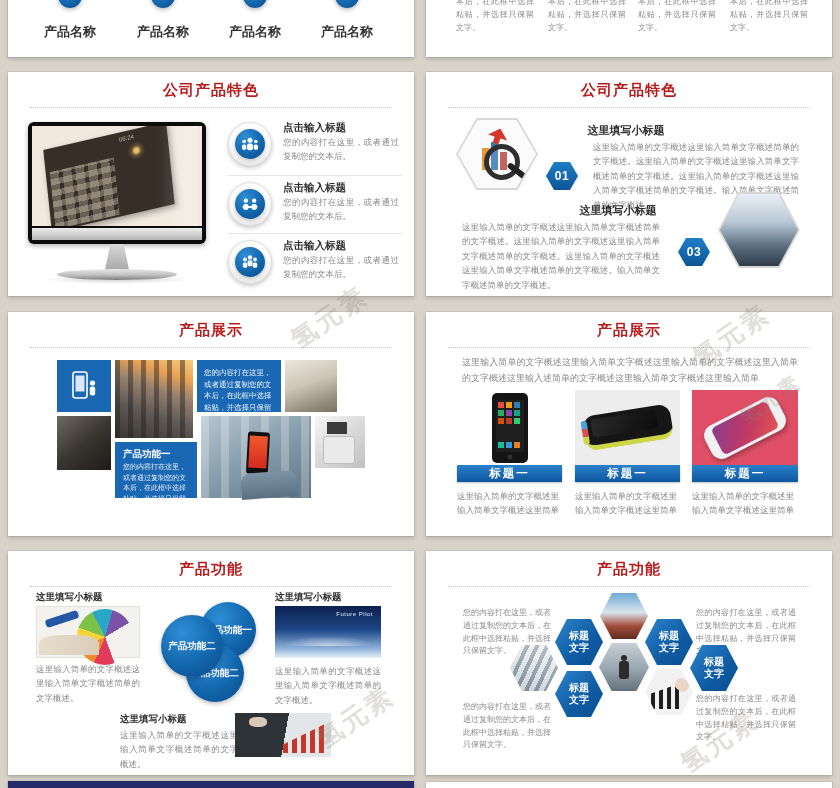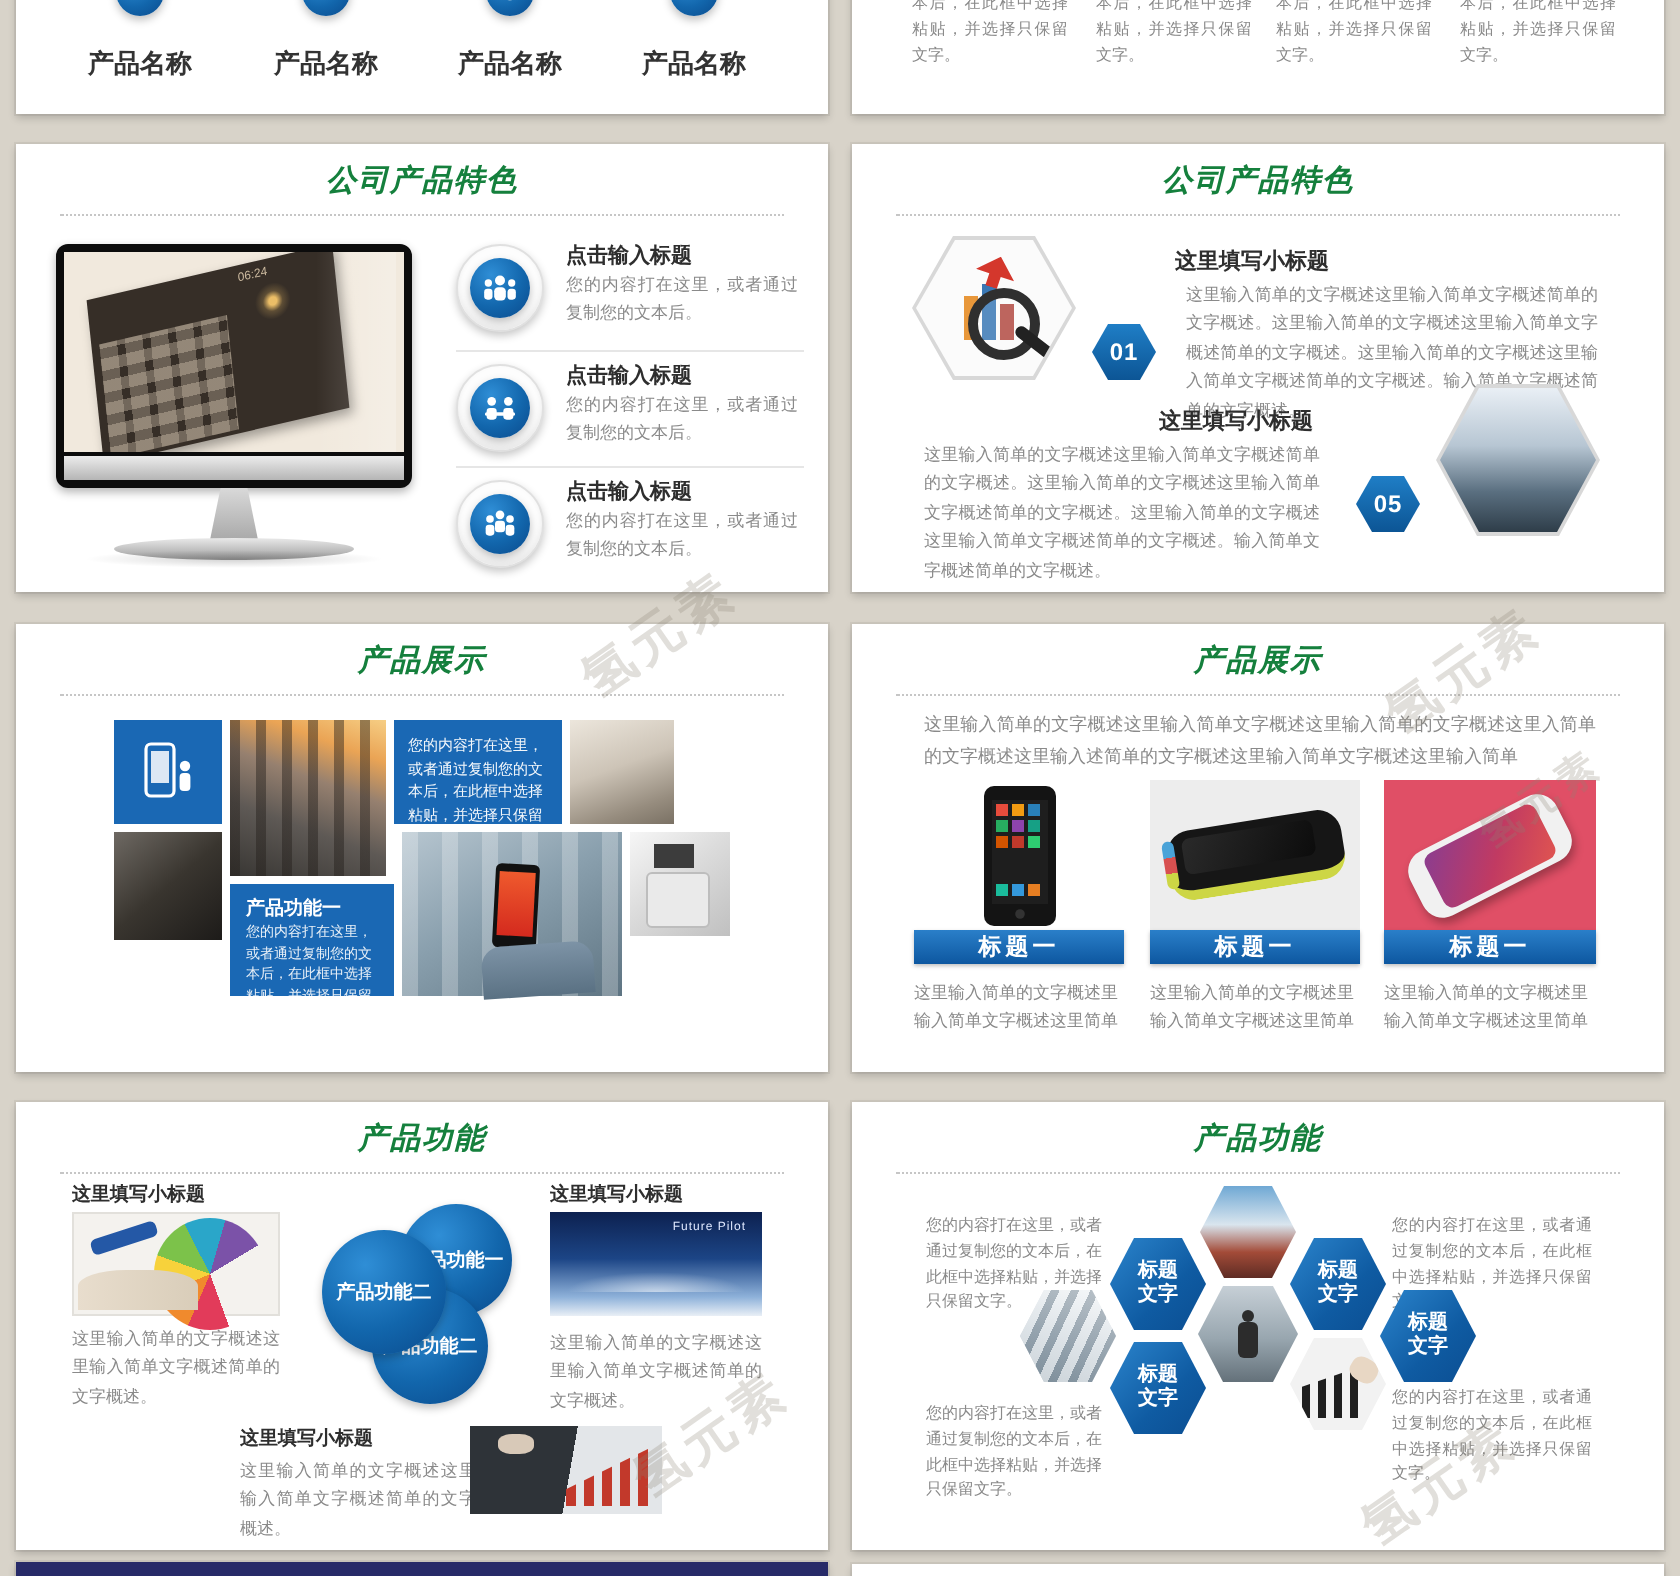--- a/index.html
+++ b/index.html
@@ -8,21 +8,21 @@
     background:#d8d3c9;
     font-family:"Liberation Sans","DejaVu Sans",sans-serif;
   }
   .page{position:absolute;inset:0;overflow:hidden;}
   .slide{
     position:absolute;width:406px;height:224px;background:#fff;overflow:hidden;
     box-shadow:0 0 0 1px rgba(0,0,0,.05),0 2px 4px rgba(0,0,0,.18);
   }
   .slide-title{
     position:absolute;top:9px;left:0;right:0;text-align:center;
-    font-size:15px;font-weight:bold;color:#15803d;letter-spacing:1px;font-style:italic;
+    font-size:15px;font-weight:bold;color:#b91c1c;letter-spacing:1px;
   }
   .slide-divider{position:absolute;top:35px;left:22px;right:22px;border-top:1px dotted #c6c6c6;}
   .txt{color:#8a8a8a;font-size:8.5px;line-height:1.6;text-align:justify;}
   .subhead{font-weight:bold;color:#2e2e2e;font-size:10px;}
   .hex{clip-path:polygon(25% 0,75% 0,100% 50%,75% 100%,25% 100%,0 50%);}
   .bluehex{
     background:linear-gradient(135deg,#2b84cc 0%,#0f5ba2 60%,#0b4e92 100%);
     color:#fff;font-weight:bold;display:flex;align-items:center;justify-content:center;text-align:center;
   }
   .badgehex{
@@ -182,21 +182,21 @@
     </div>
     <div class="hex badgehex" style="position:absolute;left:120px;top:90px;width:32px;height:28px;">
         <span>01</span>
       </div>
     <div class="subhead" style="position:absolute;left:130px;top:51px;width:140px;text-align:center;font-size:11px;">这里填写小标题</div>
     <div class="txt" style="position:absolute;left:167px;top:68px;width:206px;line-height:1.7;">这里输入简单的文字概述这里输入简单文字概述简单的文字概述。这里输入简单的文字概述这里输入简单文字概述简单的文字概述。这里输入简单的文字概述这里输入简单文字概述简单的文字概述。输入简单文字概述简单的文字概述。</div>
 
     <div class="subhead" style="position:absolute;left:122px;top:131px;width:140px;text-align:center;font-size:11px;">这里填写小标题</div>
     <div class="txt" style="position:absolute;left:36px;top:148px;width:198px;line-height:1.7;">这里输入简单的文字概述这里输入简单文字概述简单的文字概述。这里输入简单的文字概述这里输入简单文字概述简单的文字概述。这里输入简单的文字概述这里输入简单文字概述简单的文字概述。输入简单文字概述简单的文字概述。</div>
     <div class="hex badgehex" style="position:absolute;left:252px;top:166px;width:32px;height:28px;">
-        <span>05</span>
+        <span>03</span>
       </div>
     <div class="hex" style="position:absolute;left:292px;top:120px;width:82px;height:76px;background:#d8d8d8;">
       <div class="hex" style="position:absolute;left:2px;top:2px;width:78px;height:72px;background:linear-gradient(180deg,#e9eff5 0%,#b7c6d3 40%,#5a6f80 72%,#2e3d49 100%);"></div>
     </div>
   </div>
 
   <div class="slide" style="left:8px;top:312px;">
     <div class="slide-title">产品展示</div>
     <div class="slide-divider"></div>
 

